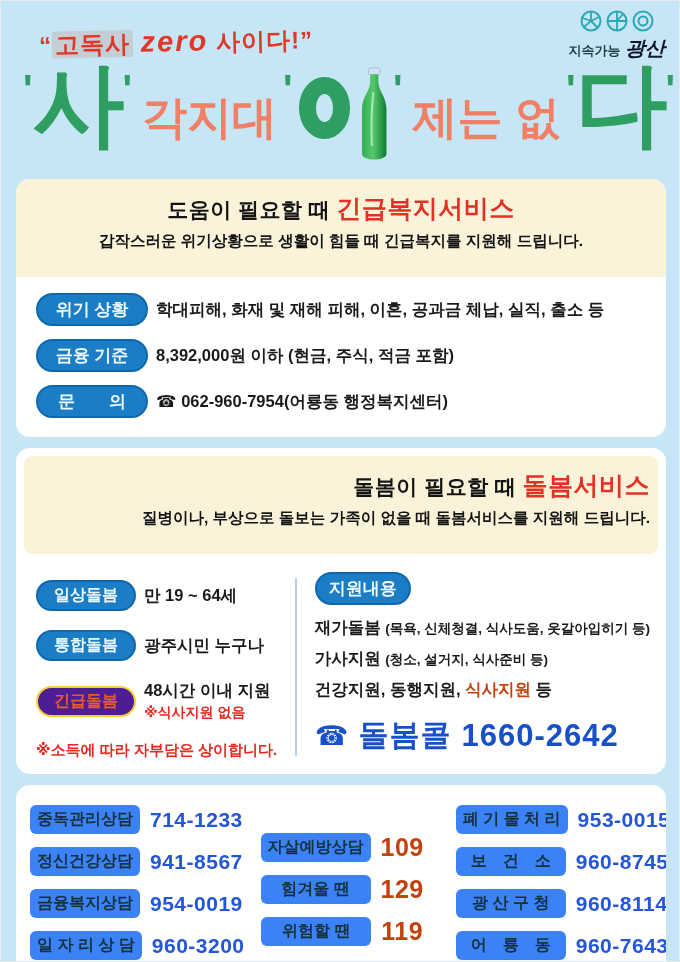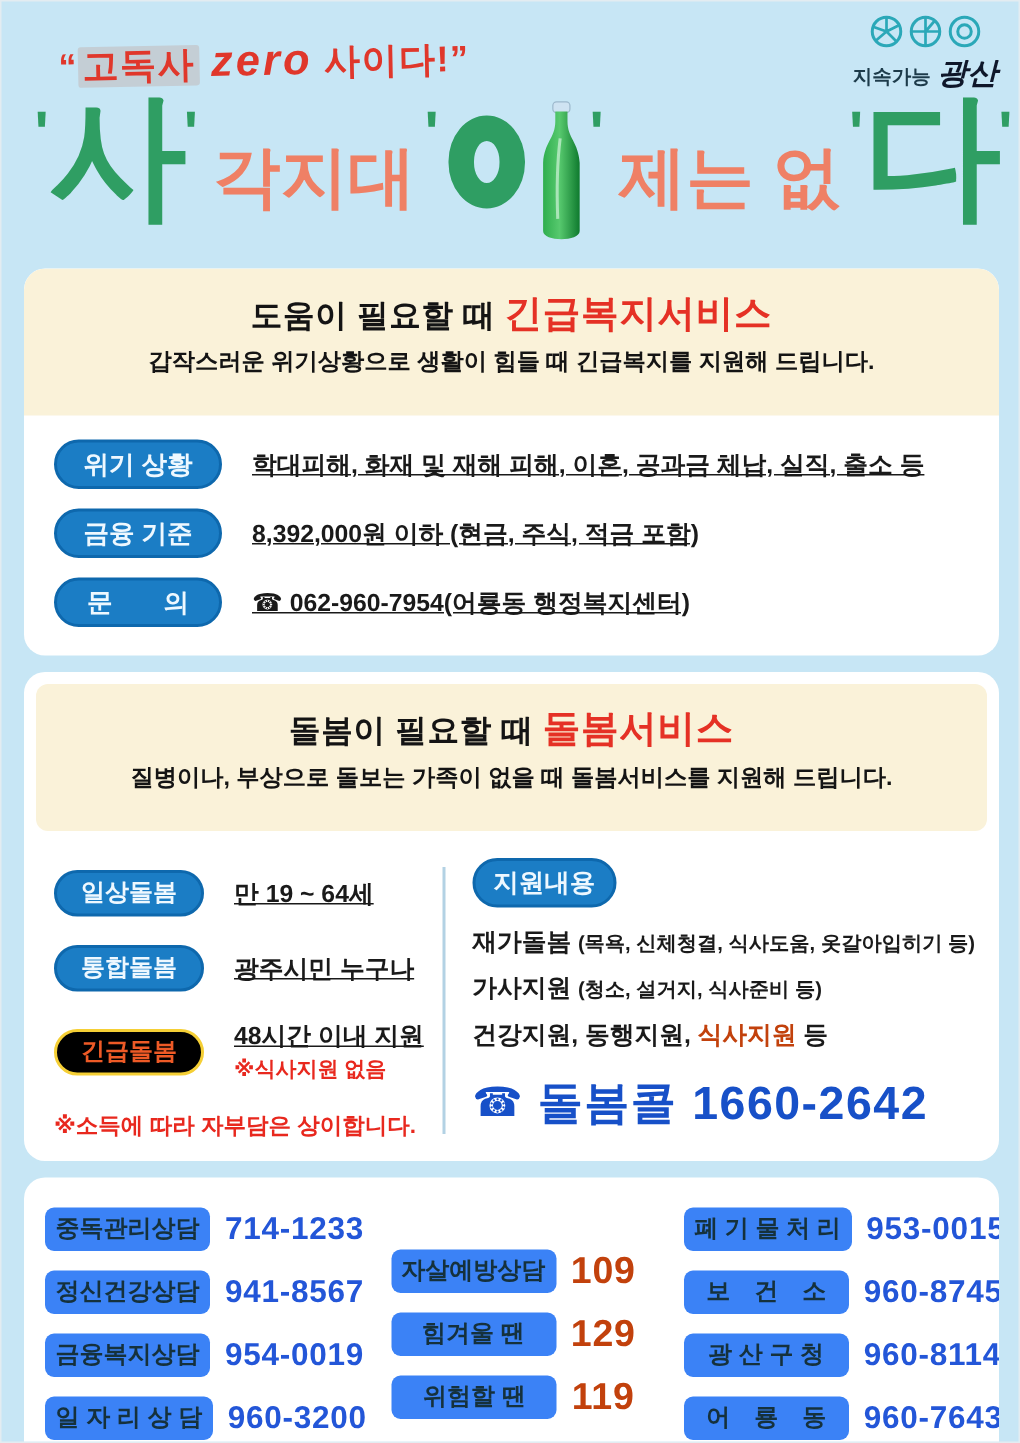--- a/index.html
+++ b/index.html
@@ -34,34 +34,34 @@
   .brand { position:absolute; right:14px; top:8px; text-align:center; }
   .brand-icons { display:flex; gap:2px; justify-content:center; }
   .brand-text { margin-top:2px; font-weight:800; }
   .brand-text .bt1 { font-size:13px; color:#1d3b4a; }
   .brand-text .bt2 { font-size:20px; color:#0f172a;font-style:italic; }
 
   
   .panel { width:650px; margin:0 15px 11px; background:#ffffff; border-radius:14px; overflow:hidden; }
   .phead { background:#faf2d9; text-align:center; padding:13px 8px 25px; }
   .phead.flush { border-radius:14px 14px 0 0; }
-  .phead.inset { margin:8px; border-radius:8px; }
+  .phead.inset { margin:8px; border-radius:8px;text-align:right; }
   .phead-title { font-size:21px; font-weight:800; color:#141414; letter-spacing:0.5px; }
   .phead-title .accent { color:#e53125; font-size:25px; margin-left:6px; }
   .phead-sub { margin-top:6px; font-size:15.5px; font-weight:700; color:#141414; }
 
   .pill {
     display:inline-block; min-width:112px; text-align:center;
     background:#1b7dc5; border:2px solid #0e68ad; color:#eef8ff;
     font-weight:800; font-size:17px; padding:3px 10px; border-radius:999px;
     white-space:pre; flex:none;
   }
-  .pill.yellow { background:#000000; border-color:#f5cf35; color:#ee5a26; }
-  .row { display:flex; align-items:center; gap:20px; margin-bottom:13px; }
-  .val { font-size:16.5px; font-weight:700; color:#1a1a1a; white-space:nowrap;text-decoration:underline; }
+  .pill.yellow { background:#4c1d95; border-color:#f5cf35; color:#ee5a26; }
+  .row { display:flex; align-items:center; gap:8px; margin-bottom:13px; }
+  .val { font-size:16.5px; font-weight:700; color:#1a1a1a; white-space:nowrap; }
 
   .p1-rows { padding:16px 20px 6px; }
 
   .care-body { display:flex; padding:6px 16px 14px 20px; }
   .care-left { width:262px; padding-top:12px; }
   .care-left .row { margin-bottom:19px; }
   .care-left .pill { min-width:100px; font-size:16px; }
   .rednote { display:block; color:#e8281e; font-weight:800; font-size:14px; margin-top:2px; }
   .footnote { color:#e8281e; font-weight:800; font-size:15px; margin-top:4px; }
   .vdiv { width:2px; background:#b3d2e4; margin:10px 0 4px; }

